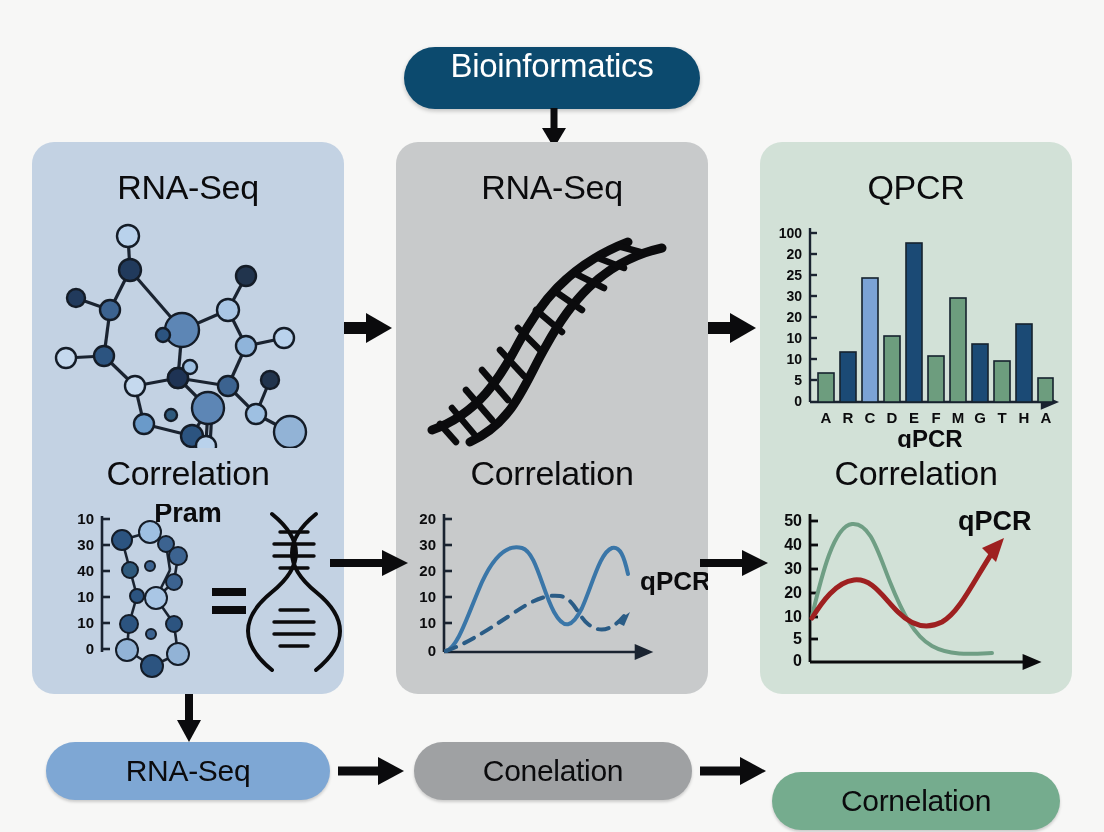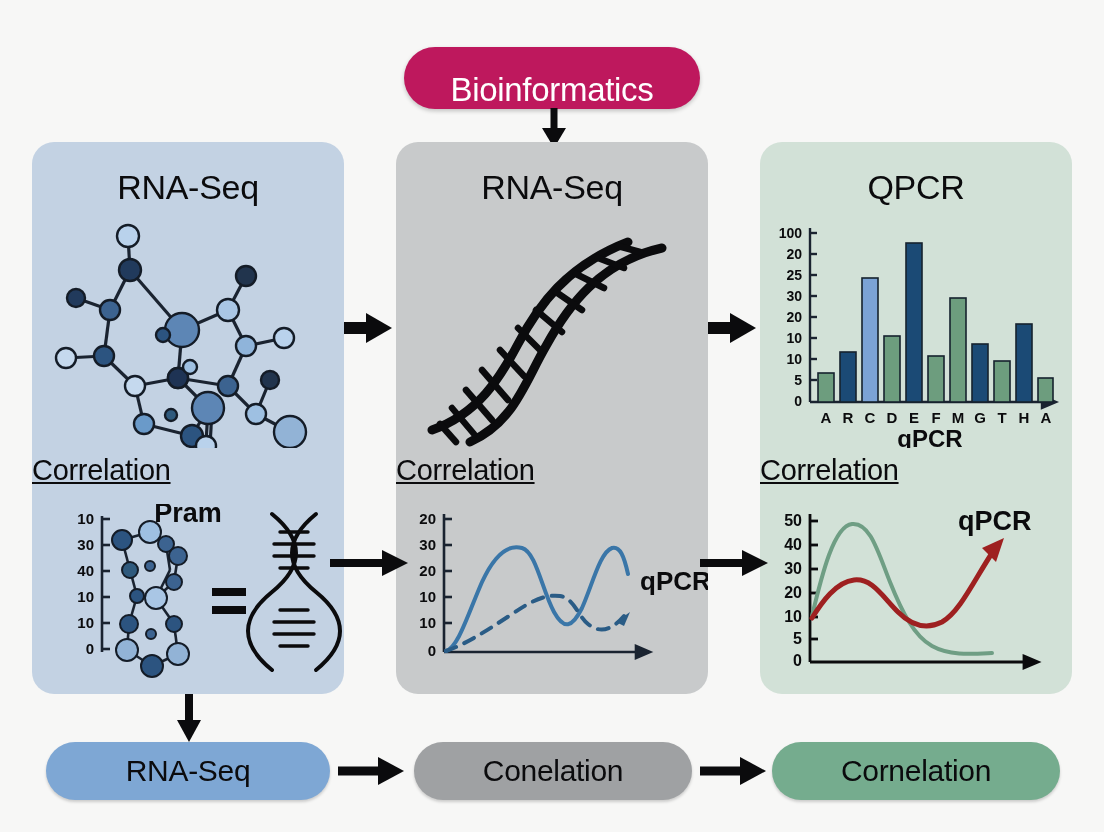--- a/index.html
+++ b/index.html
@@ -17,23 +17,23 @@
   }
 
   
   .top-pill {
     position: absolute;
     left: 404px;
     top: 47px;
     width: 296px;
     height: 62px;
     border-radius: 31px;
-    background: #be185d;
+    background: #0c4a6e;
     display: flex;
-    align-items: flex-end;
+    align-items: flex-start;
     justify-content: center;
     box-shadow: 0 2px 4px rgba(0,0,0,0.22);
   }
   .top-pill span {
     color: #ffffff;
     font-size: 33px;
     letter-spacing: -0.3px;
   }
 
   
@@ -56,24 +56,24 @@
     text-align: center;
     font-size: 34px;
     color: #0b0b0d;
     letter-spacing: -0.3px;
   }
   .panel-subtitle {
     position: absolute;
     top: 312px;
     left: 0;
     width: 100%;
-    font-size: 29px;
+    text-align: center;
+    font-size: 34px;
     color: #0b0b0d;
     letter-spacing: -0.3px;
-    text-decoration: underline;
   }
 
   
   .gfx-top {
     position: absolute;
     top: 76px;
     left: 0;
     width: 100%;
     height: 230px;
   }
@@ -105,21 +105,21 @@
     justify-content: center;
     box-shadow: 0 2px 3px rgba(0,0,0,0.18);
   }
   .bot-pill span {
     font-size: 30px;
     color: #0b0b0d;
     letter-spacing: -0.3px;
   }
   #bot-pill-0 { left: 46px;  width: 284px; background: #7ea7d4; }
   #bot-pill-1 { left: 414px; width: 278px; background: #9fa1a3; text-align: center; }
-  #bot-pill-2 { left: 772px; width: 288px; background: #75ac8e; }
+  #bot-pill-2 { left: 772px; width: 288px; background: #75ac8e; margin-top: 30px; }
 
   
   .arrow-v { position: absolute; }
   .arrow-v svg { display: block; }
 
   .axis-text { font-family: "Liberation Sans", sans-serif; font-weight: bold; }
 </style>
 </head>
 <body>
 

